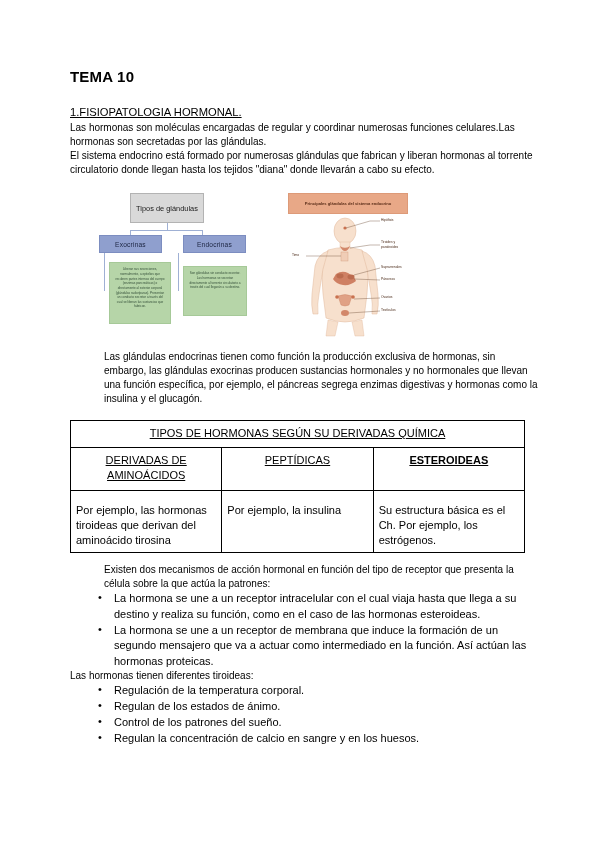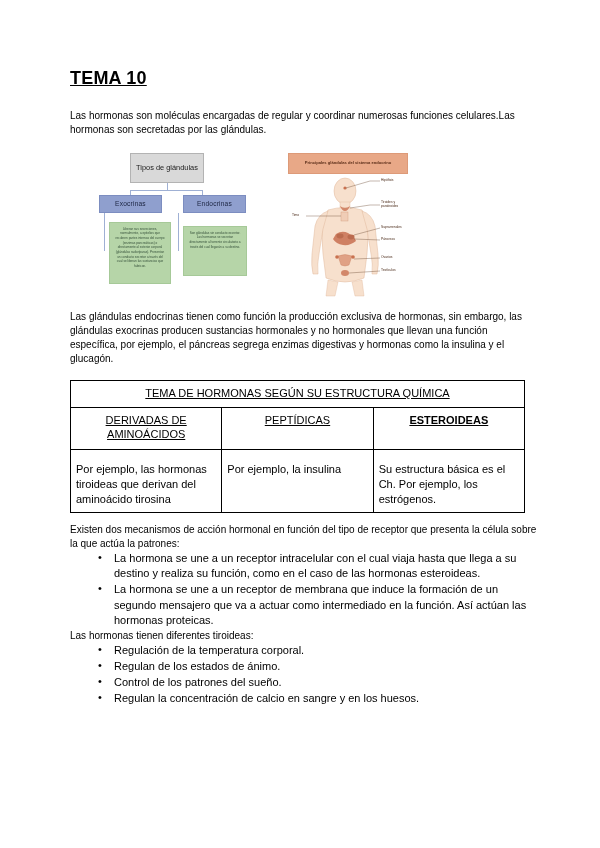--- a/index.html
+++ b/index.html
@@ -20,40 +20,39 @@
     left: 0; top: 0;
     width: 600px;
     height: 848px;
     background: #fff;
     box-sizing: border-box;
     padding: 68px 62px 0 70px;
   }
 
   
   .doc-title {
-    font-size: 18px;
+    font-size: 15px;
     font-weight: bold;
-    text-decoration: underline;
     letter-spacing: 0.2px;
     margin: 0 0 20px 0;
     line-height: 1.15;
   }
   .section-heading {
     font-size: 11.2px;
     text-decoration: underline;
     margin: 0 0 1px 0;
     line-height: 1.35;
   }
   p.body {
     font-size: 10px;
     line-height: 1.40;
     margin: 0;
     text-align: left;
   }
-  p.gap-before { margin-top: 10px; }
+  p.gap-before { margin-top: 10px; margin-left: 34px; }
 
   
   .figures {
     position: relative;
     height: 150px;
     margin-top: 13px;
   }
 
   
   .flowchart {
@@ -188,22 +187,24 @@
   }
   ul.tight li { line-height: 1.45; }
 </style>
 </head>
 <body>
 
 <div class="page">
 
   <h1 class="doc-title">TEMA 10</h1>
 
+  <div class="section-heading">1.FISIOPATOLOGIA HORMONAL.</div>
 
   <p class="body">Las hormonas son moléculas encargadas de regular y coordinar numerosas funciones celulares.Las hormonas son secretadas por las glándulas.</p>
+  <p class="body">El sistema endocrino está formado por numerosas glándulas que fabrican y liberan hormonas al torrente circulatorio donde llegan hasta los tejidos "diana" donde llevarán a cabo su efecto.</p>
 
   <div class="figures">
 
     <div class="flowchart">
       <div class="fc-line" style="left:70px; top:33px; width:1px; height:7px;"></div>
       <div class="fc-line" style="left:33px; top:40px; width:72px; height:1px;"></div>
       <div class="fc-line" style="left:33px; top:40px; width:1px; height:5px;"></div>
       <div class="fc-line" style="left:105px; top:40px; width:1px; height:5px;"></div>
       <div class="fc-line" style="left:7px; top:63px; width:1px; height:38px;"></div>
       <div class="fc-line" style="left:81px; top:63px; width:1px; height:38px;"></div>
@@ -270,21 +271,21 @@
       </div>
     </div>
   </div>
 
   <p class="body gap-before">Las glándulas endocrinas tienen como función la producción exclusiva de hormonas, sin embargo, las glándulas exocrinas producen sustancias hormonales y no hormonales que llevan una función específica, por ejemplo, el páncreas segrega enzimas digestivas y hormonas como la insulina y el glucagón.</p>
 
   <table class="hormone-table">
     <tbody>
       <tr>
         <td class="th-main" colspan="3">
-          <span class="u">TEMA DE HORMONAS SEGÚN SU ESTRUCTURA QUÍMICA</span>
+          <span class="u">TIPOS DE HORMONAS SEGÚN SU DERIVADAS QUÍMICA</span>
         </td>
       </tr>
       <tr>
         <td class="th-col" style="width:150px;">
           <span class="u">DERIVADAS DE AMINOÁCIDOS</span>
         </td>
         <td class="th-col" style="width:155px;">
           <span class="u">PEPTÍDICAS</span>
         </td>
         <td class="th-col" style="width:150px;font-weight:bold;">

